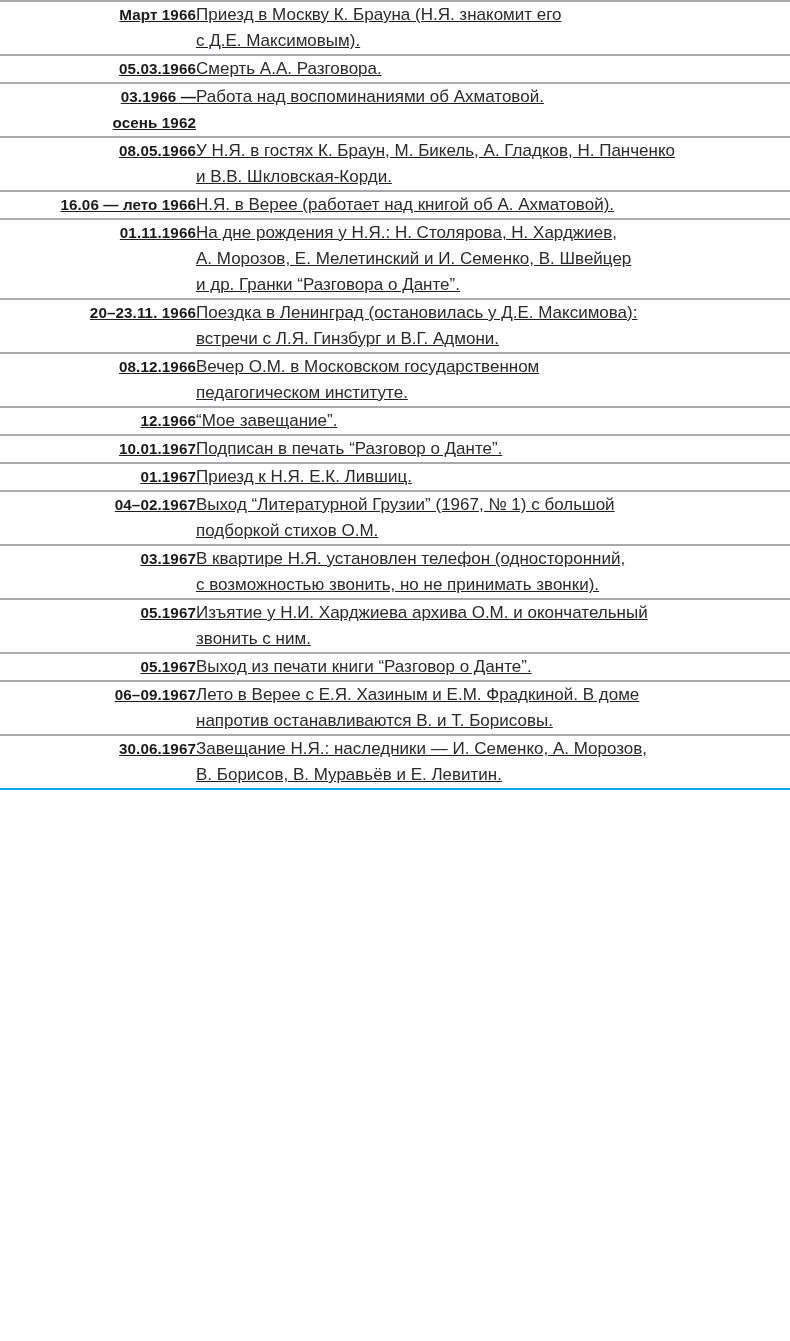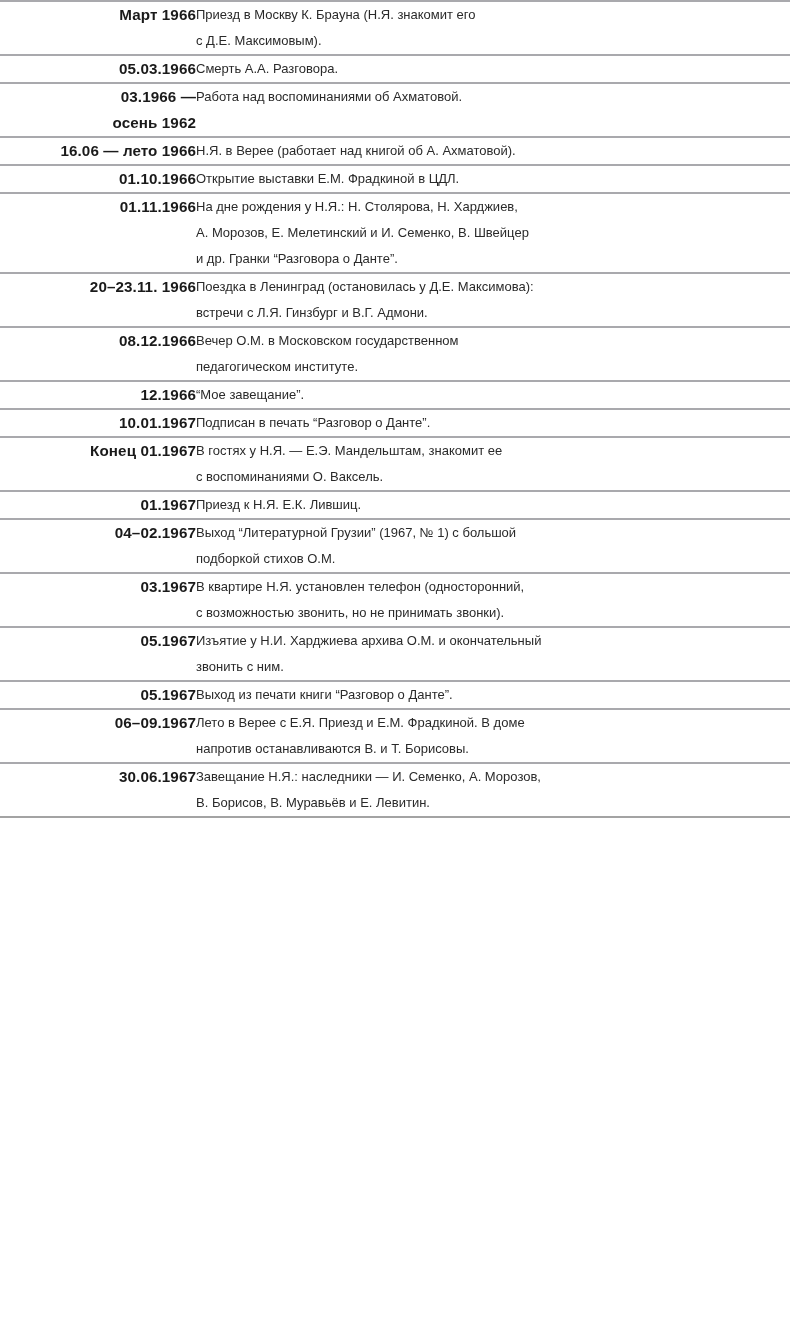--- a/index.html
+++ b/index.html
@@ -12,45 +12,46 @@
     width: 790px;
     height: 1341px;
     font-family: "Liberation Sans", "DejaVu Sans", sans-serif;
     color: #231f20;
     overflow: hidden;
   }
   .chronology-table {
     width: 790px;
     border-collapse: collapse;
     table-layout: fixed;
+    text-decoration: underline;
   }
   .chronology-table tr {
     border-top: 2px solid #a9a9ad;
   }
   .chronology-table tr:last-child {
-    border-bottom: 2px solid #a3a3a3;
+    border-bottom: 2px solid #0ea5e9;
   }
   .chronology-table td {
     vertical-align: top;
     padding: 0;
   }
   .date-cell {
     width: 196px;
     text-align: right;
     font-weight: bold;
     font-size: 15.2px;
     line-height: 26px;
     letter-spacing: 0.1px;
     padding: 13px 0 14px 8px;
     color: #1a1a1a;
     white-space: pre-line;
   }
   .desc-cell {
     text-align: left;
-    font-size: 13px;
+    font-size: 17px;
     line-height: 26px;
     padding: 13px 14px 14px 22px;
     color: #2a2a2a;
     white-space: pre-line;
   }
 </style>
 </head>
 <body>
 
 <table class="chronology-table">
@@ -63,26 +64,27 @@
       <tr class="chronology-row">
         <td class="date-cell">05.03.1966</td>
         <td class="desc-cell">Смерть А.А. Разговора.</td>
       </tr>
       <tr class="chronology-row">
         <td class="date-cell">03.1966 —
 осень 1962</td>
         <td class="desc-cell">Работа над воспоминаниями об Ахматовой.</td>
       </tr>
       <tr class="chronology-row">
+        <td class="date-cell">08.05.1966</td>
+        <td class="desc-cell">У Н.Я. в гостях К. Браун, М. Бикель, А. Гладков, Н. Панченко
+и В.В. Шкловская-Корди.</td>
+      </tr>
+      <tr class="chronology-row">
         <td class="date-cell">16.06 — лето 1966</td>
         <td class="desc-cell">Н.Я. в Верее (работает над книгой об А. Ахматовой).</td>
-      </tr>
-      <tr class="chronology-row">
-        <td class="date-cell">01.10.1966</td>
-        <td class="desc-cell">Открытие выставки Е.М. Фрадкиной в ЦДЛ.</td>
       </tr>
       <tr class="chronology-row">
         <td class="date-cell">01.11.1966</td>
         <td class="desc-cell">На дне рождения у Н.Я.: Н. Столярова, Н. Харджиев,
 А. Морозов, Е. Мелетинский и И. Семенко, В. Швейцер
 и др. Гранки “Разговора о Данте”.</td>
       </tr>
       <tr class="chronology-row">
         <td class="date-cell">20–23.11. 1966</td>
         <td class="desc-cell">Поездка в Ленинград (остановилась у Д.Е. Максимова):
@@ -95,25 +97,20 @@
       </tr>
       <tr class="chronology-row">
         <td class="date-cell">12.1966</td>
         <td class="desc-cell">“Мое завещание”.</td>
       </tr>
       <tr class="chronology-row">
         <td class="date-cell">10.01.1967</td>
         <td class="desc-cell">Подписан в печать “Разговор о Данте”.</td>
       </tr>
       <tr class="chronology-row">
-        <td class="date-cell">Конец 01.1967</td>
-        <td class="desc-cell">В гостях у Н.Я. — Е.Э. Мандельштам, знакомит ее
-с воспоминаниями О. Ваксель.</td>
-      </tr>
-      <tr class="chronology-row">
         <td class="date-cell">01.1967</td>
         <td class="desc-cell">Приезд к Н.Я. Е.К. Лившиц.</td>
       </tr>
       <tr class="chronology-row">
         <td class="date-cell">04–02.1967</td>
         <td class="desc-cell">Выход “Литературной Грузии” (1967, № 1) с большой
 подборкой стихов О.М.</td>
       </tr>
       <tr class="chronology-row">
         <td class="date-cell">03.1967</td>
@@ -124,21 +121,21 @@
         <td class="date-cell">05.1967</td>
         <td class="desc-cell">Изъятие у Н.И. Харджиева архива О.М. и окончательный
 звонить с ним.</td>
       </tr>
       <tr class="chronology-row">
         <td class="date-cell">05.1967</td>
         <td class="desc-cell">Выход из печати книги “Разговор о Данте”.</td>
       </tr>
       <tr class="chronology-row">
         <td class="date-cell">06–09.1967</td>
-        <td class="desc-cell">Лето в Верее с Е.Я. Приезд и Е.М. Фрадкиной. В доме
+        <td class="desc-cell">Лето в Верее с Е.Я. Хазиным и Е.М. Фрадкиной. В доме
 напротив останавливаются В. и Т. Борисовы.</td>
       </tr>
       <tr class="chronology-row">
         <td class="date-cell">30.06.1967</td>
         <td class="desc-cell">Завещание Н.Я.: наследники — И. Семенко, А. Морозов,
 В. Борисов, В. Муравьёв и Е. Левитин.</td>
       </tr>
     </tbody>
 </table>
 

